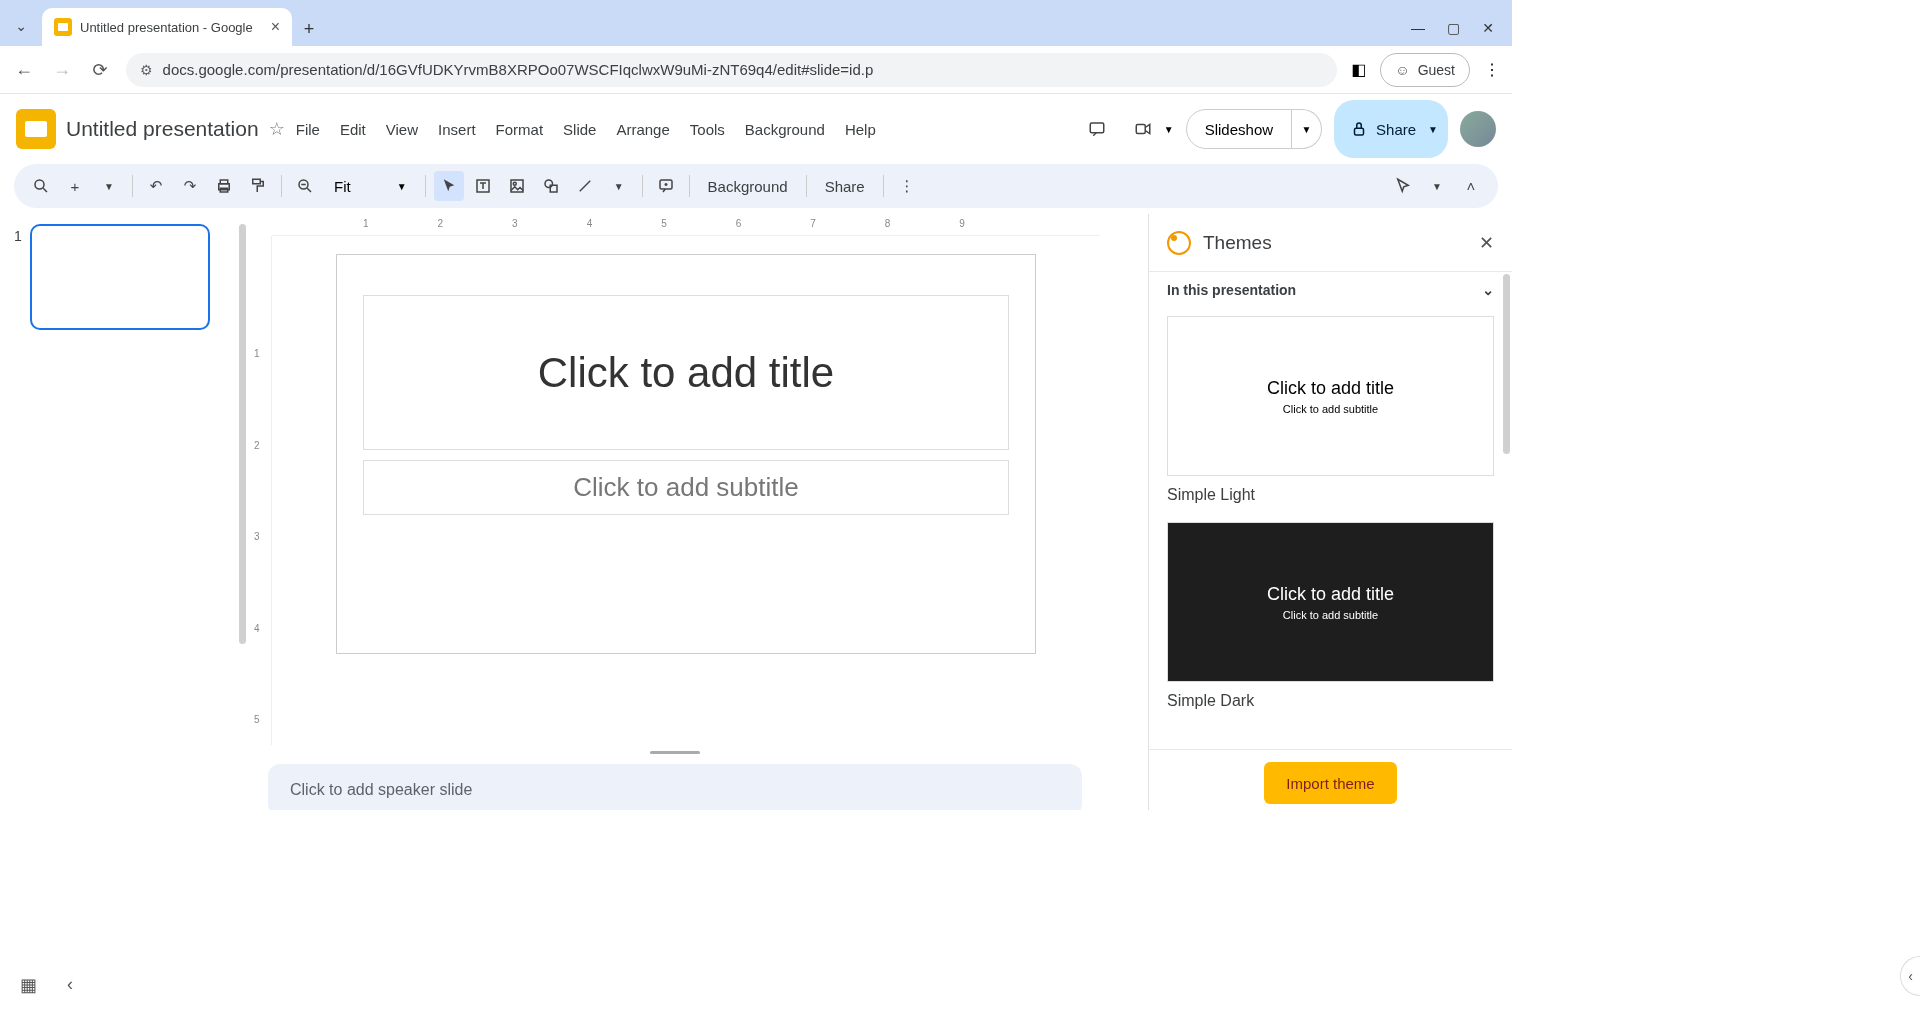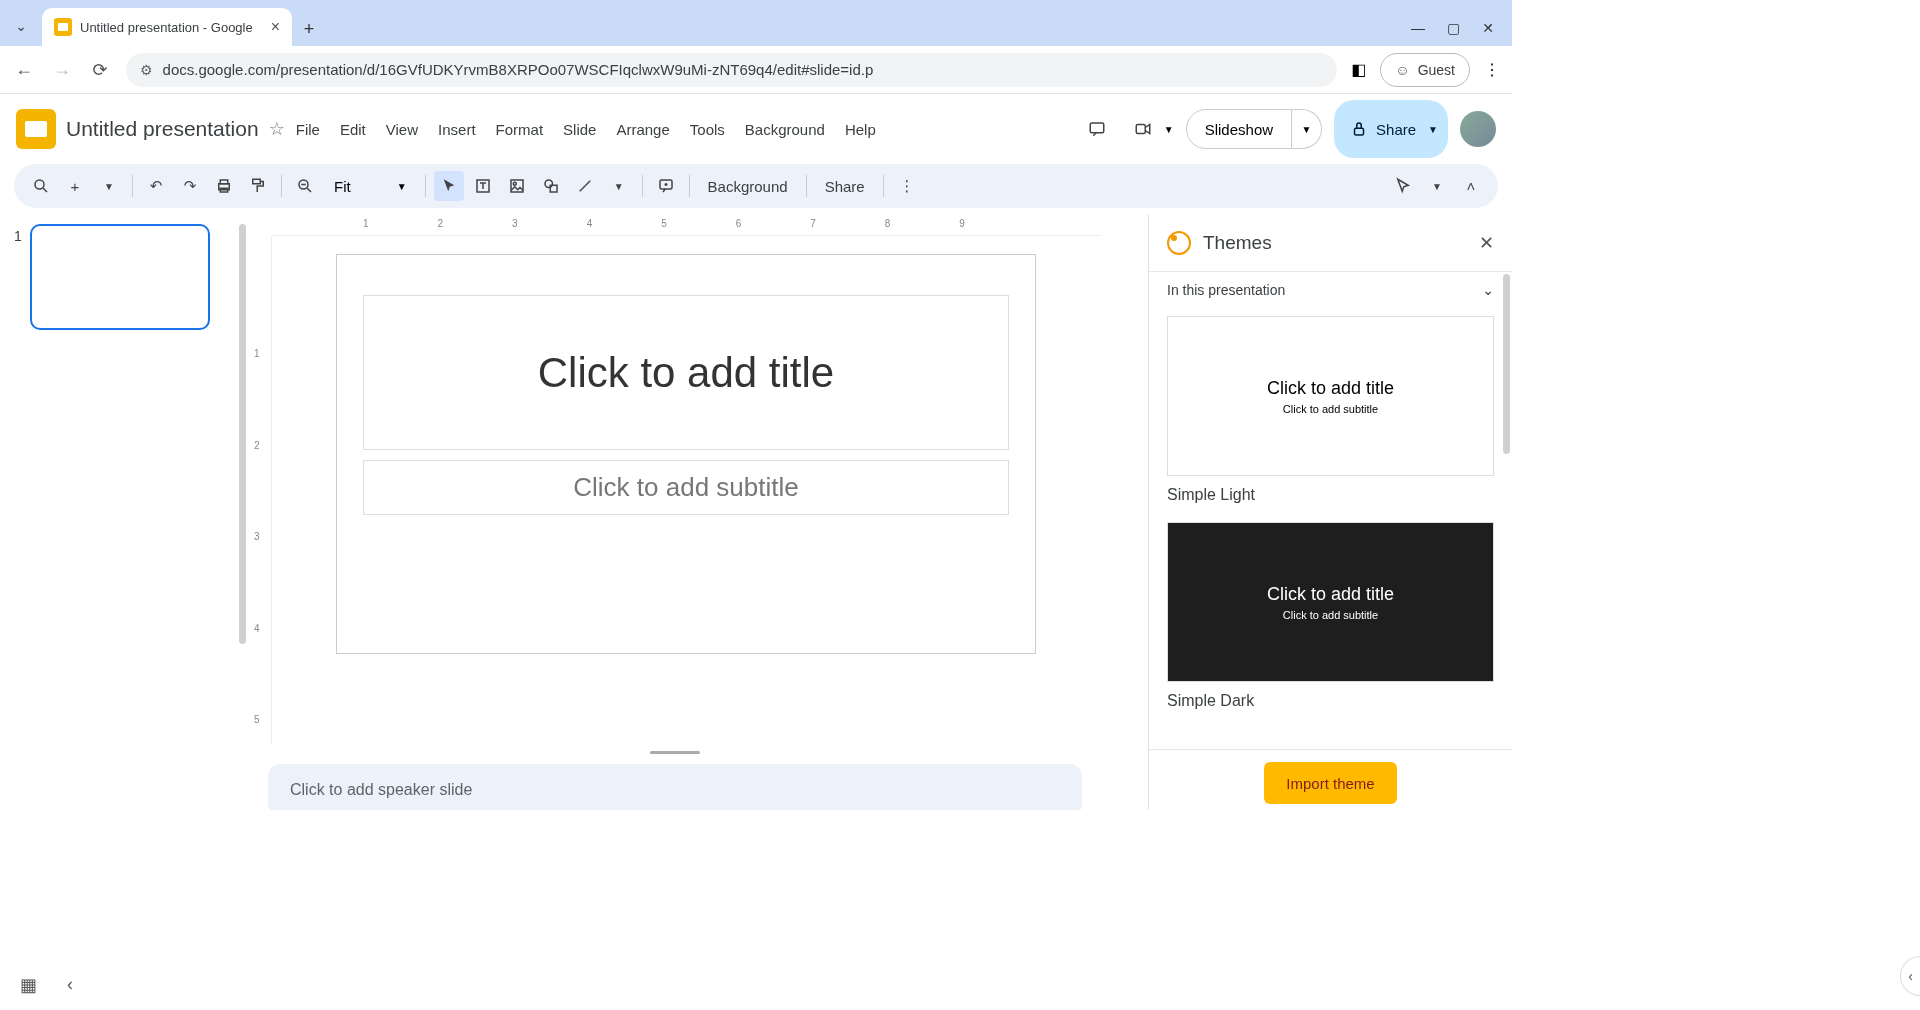--- a/index.html
+++ b/index.html
@@ -73,21 +73,21 @@
 
 .notes-bar{margin:4px 18px 0;background:#edf2fa;border-radius:12px;height:52px;display:flex;align-items:center;padding:0 22px;font-size:16px;color:#5f6368;}
 
 
 .themes-panel{width:364px;border-left:1px solid #e0e0e0;display:flex;flex-direction:column;position:relative;margin-left:48px;}
 .themes-header{height:58px;display:flex;align-items:center;padding:0 18px;gap:12px;border-bottom:1px solid #e8e8e8;}
 .theme-icon{width:24px;height:24px;border-radius:50%;border:2px solid #f29900;position:relative;}
 .theme-icon::after{content:"";position:absolute;width:6px;height:6px;border-radius:50%;background:#f29900;left:2px;top:2px;}
 .themes-title{font-size:19px;color:#3c4043;flex:1;}
 .themes-close{font-size:18px;color:#555;}
-.themes-subheader{padding:10px 18px;display:flex;align-items:flex-end;justify-content:space-between;font-size:14px;color:#3c4043;}
+.themes-subheader{padding:10px 18px;display:flex;align-items:flex-end;justify-content:space-between;font-size:14px;color:#3c4043;font-weight:bold;}
 .themes-scroll{position:absolute;right:2px;top:60px;width:7px;height:180px;background:#d0d0d0;border-radius:4px;}
 .themes-list{flex:1;overflow:auto;padding:8px 18px;}
 .theme-card{border:1px solid #ddd;height:160px;margin-bottom:10px;display:flex;flex-direction:column;align-items:center;justify-content:center;gap:4px;}
 .theme-card.dark{background:#1e1e1e;color:#fff;}
 .theme-card-title{font-size:18px;}
 .theme-card-sub{font-size:11px;}
 .theme-name{font-size:16px;color:#3c4043;margin-bottom:18px;}
 .import-bar{border-top:1px solid #e8e8e8;padding:12px;display:flex;justify-content:center;}
 .import-btn{background:#ffba00;border-radius:6px;height:42px;padding:0 22px;font-size:15px;color:#7f1d1d;display:flex;align-items:center;}
 

